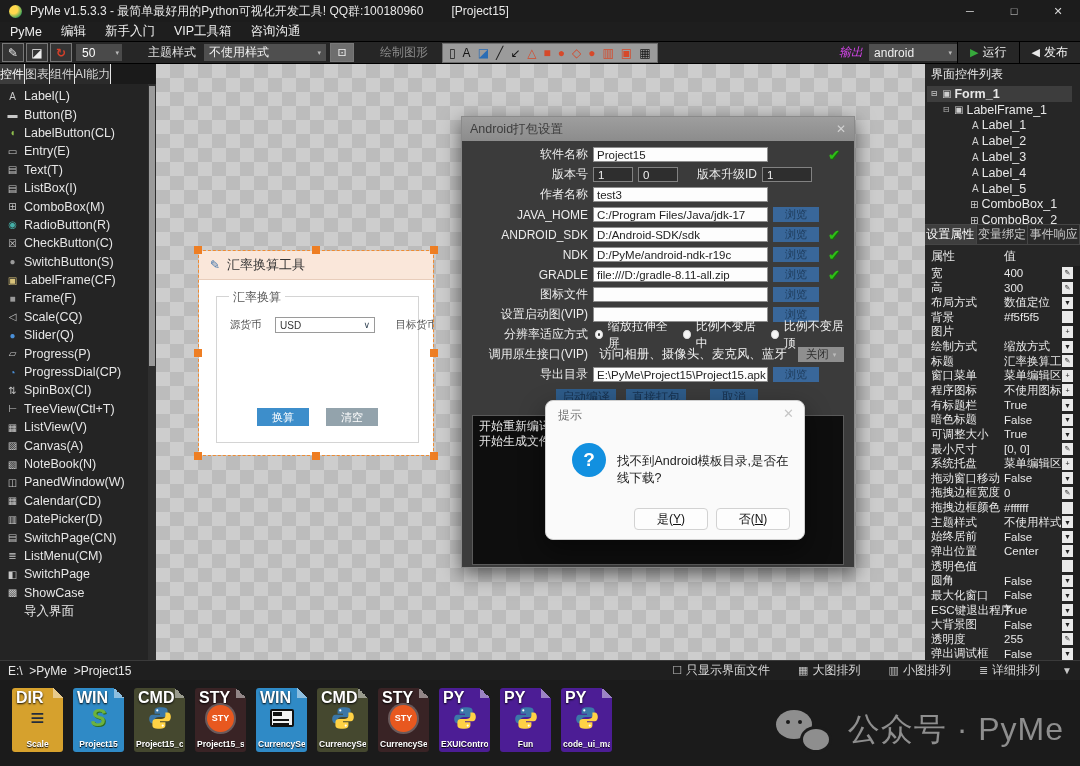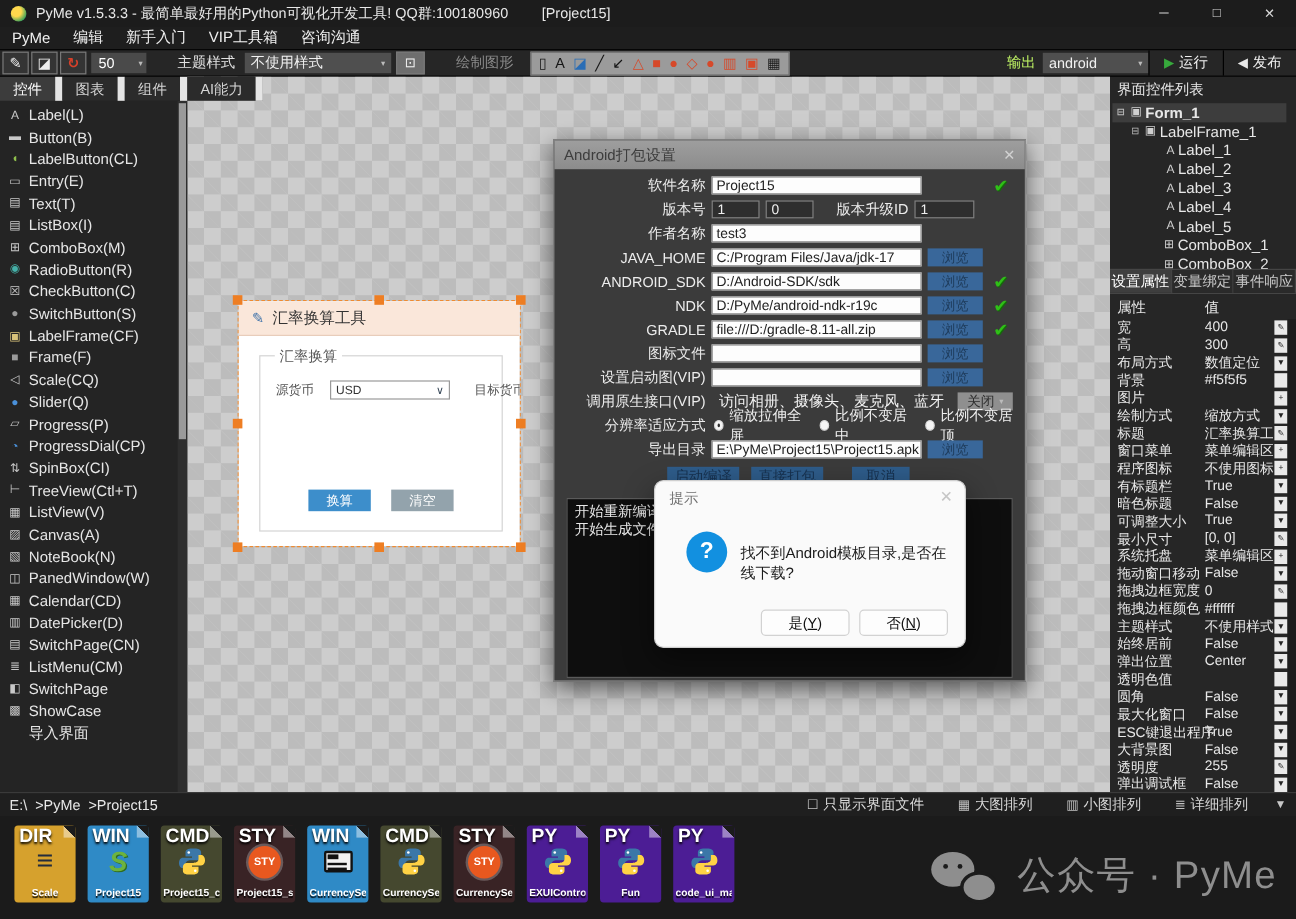--- a/index.html
+++ b/index.html
@@ -37,30 +37,30 @@
     padding:0 5px; margin-left:8px; justify-content:space-between; }
   .dd-theme { width:122px; }
   .dd-out { width:88px; margin-left:6px; }
   .screen-btn { width:24px; height:19px; border:1px solid #787878; background:#6e6e6e; margin-left:4px;
     display:flex; align-items:center; justify-content:center; color:#f2f2f2; font-size:11px; }
   .shapes { display:flex; align-items:center; background:#9b9b9b; border:1px solid #6e6e6e; height:20px;
     padding:0 6px; margin-left:14px; gap:7px; }
   .shape { font-size:12px; line-height:1; color:#151515; }
   .shape.rd { color:#d6492a; } .shape.bl { color:#2a6db5; } .shape.dk { color:#151515; }
   .tb-right { margin-left:auto; display:flex; align-items:center; height:100%; }
-  .out-label { color:#bef264; }
+  .out-label { color:#d946ef;font-style:italic; }
   .run-btn,.pub-btn { display:flex; align-items:center; gap:4px; padding:0 12px; height:100%;
     border-left:1px solid #000; color:#f0f0f0; }
   .play-ic { color:#37a93c; font-size:11px; }
   .pub-ic { color:#e8e8e8; font-size:11px; }
 
   
   .side-tabs { position:absolute; top:64px; left:0; height:20px; display:flex; font-size:12px;
     color:#d5d5d5; z-index:3; }
-  .side-tab { padding:0 11px; background:#2b2b2b; border-right:6px solid #e5e5e5; display:flex; align-items:center; }
+  .side-tab { padding:0 0; background:#2b2b2b; border-right:1px solid #e5e5e5; display:flex; align-items:center; }
   .side-tab.active { background:#3c3c3c; color:#fff; }
   .sidebar { position:absolute; top:84px; left:0; width:156px; bottom:106px; background:#242424; z-index:2; }
   .side-list { position:absolute; top:3px; left:6px; right:10px; bottom:0; }
   .side-item { height:18.4px; display:flex; align-items:center; gap:5px; color:#e6e6e6; font-size:12.5px; white-space:nowrap; }
   .side-ic { width:13px; font-size:10px; text-align:center; flex:none; }
   .side-scroll { position:absolute; top:0; right:0; width:8px; bottom:0; background:#2e2e2e; }
   .side-thumb { margin:2px 1px; width:6px; height:280px; background:#9a9a9a; }
 
   
   .canvas { position:absolute; top:64px; left:156px; right:155px; bottom:106px; background:#cdcdcd;
@@ -595,46 +595,46 @@
         
           <div class="adrow b-yes c-no">
             <span class="rows-group c-no" style="display:contents"></span>
             <span class="adlab">设置启动图(VIP)</span>
             <span class="adfield"></span>
             <span class="adbrowse">浏览</span>
             <span class="adcheck">✔</span>
           </div>
         </span>
       <div class="adrow">
+        <span class="adlab">分辨率适应方式</span>
+        <span class="ropts">
+
+            <span class="ropt on">
+              <span class="rdot"></span>
+              <span>缩放拉伸全屏</span>
+            </span>
+
+            <span class="ropt off">
+              <span class="rdot"></span>
+              <span>比例不变居中</span>
+            </span>
+
+            <span class="ropt off">
+              <span class="rdot"></span>
+              <span>比例不变居顶</span>
+            </span>
+          </span>
+      </div>
+      <div class="adrow">
         <span class="adlab">调用原生接口(VIP)</span>
         <span class="native-text">访问相册、摄像头、麦克风、蓝牙</span>
         <span class="native-dd">
           <span>关闭</span>
           <span class="mini-caret">▾</span>
         </span>
-      </div>
-      <div class="adrow">
-        <span class="adlab">分辨率适应方式</span>
-        <span class="ropts">
-
-            <span class="ropt on">
-              <span class="rdot"></span>
-              <span>缩放拉伸全屏</span>
-            </span>
-
-            <span class="ropt off">
-              <span class="rdot"></span>
-              <span>比例不变居中</span>
-            </span>
-
-            <span class="ropt off">
-              <span class="rdot"></span>
-              <span>比例不变居顶</span>
-            </span>
-          </span>
       </div>
       <div class="adrow">
         <span class="adlab">导出目录</span>
         <span class="adfield">E:\PyMe\Project15\Project15.apk</span>
         <span class="adbrowse">浏览</span>
         <span class="adcheck" style="visibility:hidden">✔</span>
       </div>
       <div class="adbtns">
 
       <span class="adbtn">启动编译</span>

